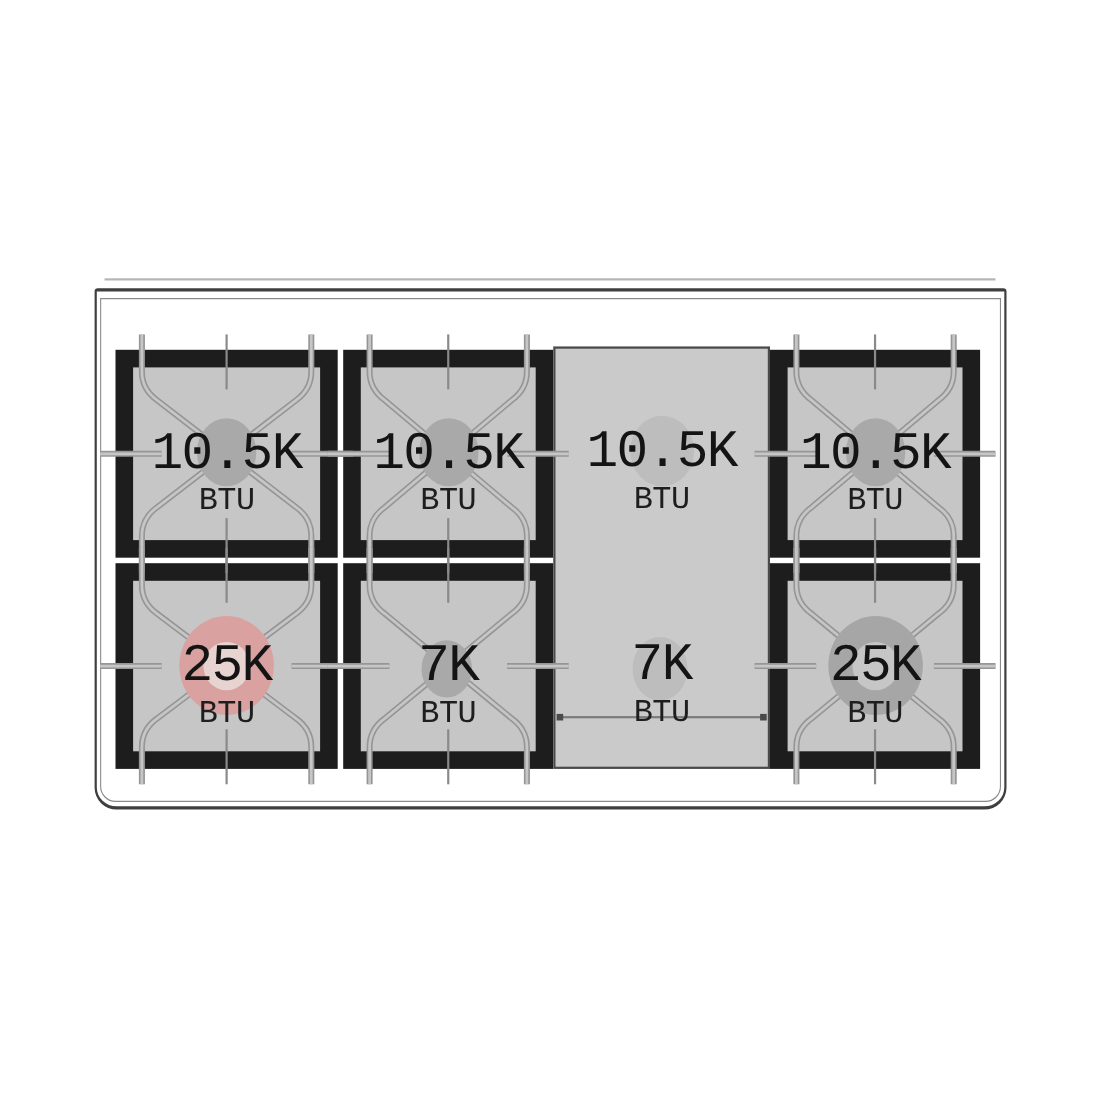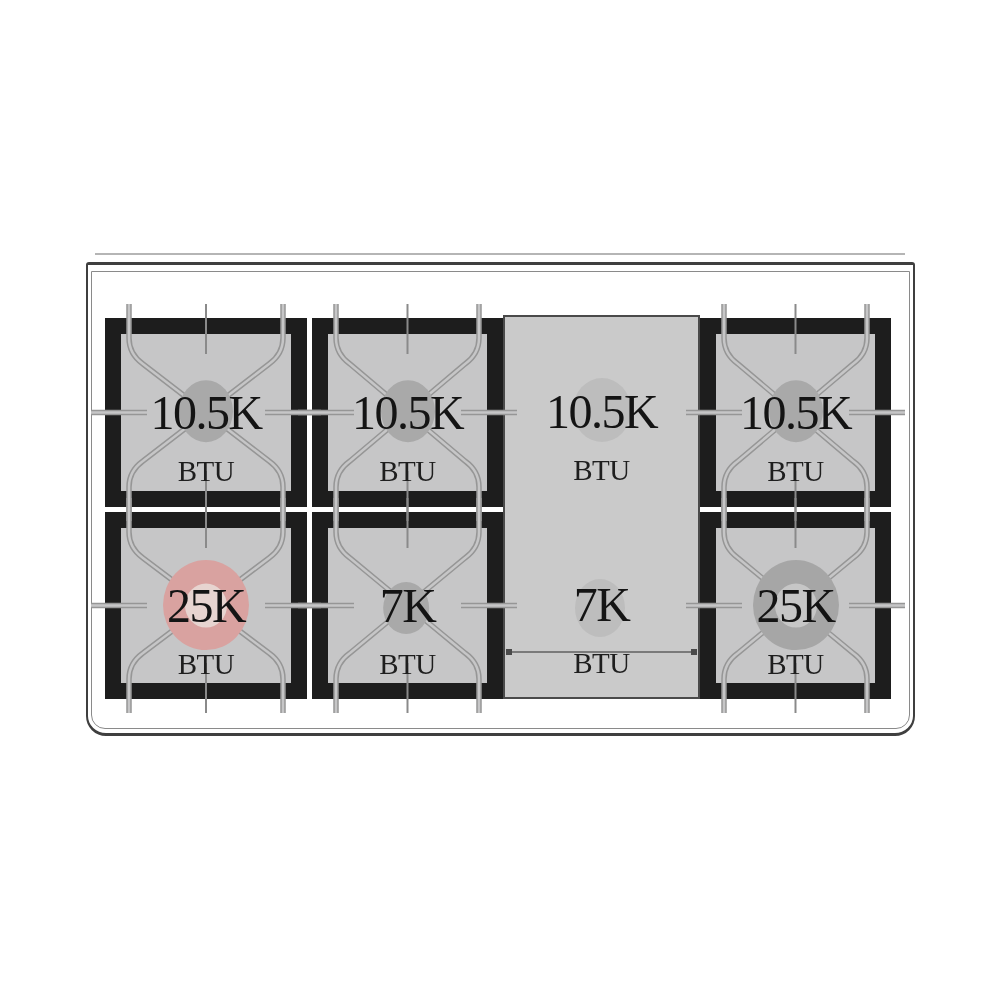--- a/index.html
+++ b/index.html
@@ -1,18 +1,18 @@
 <!DOCTYPE html>
 <html style="--grate_black: #1d1d1d; --grate_surface: #c6c6c7; --griddle_surface: #cacaca; --burner_gray: #a9a9a9; --highlight_burner: #d9a2a0; --finger_line: #969696;"><head>
 <meta charset="utf-8">
 <style>
   html,body{margin:0;padding:0;background:#fff;}
   .canvas{
     position:relative;width:1000px;height:1000px;background:#fff;overflow:hidden;
-    font-family:Liberation Serif, serif;
+    font-family:Liberation Mono, monospace;
     color:#161616;
   }
   .backline{
     position:absolute;left:95px;top:253px;width:810px;height:2px;
     background:#b5b5b5;
   }
   .frame{
     position:absolute;left:86px;top:262px;width:825px;height:468px;
     border:2.5px solid #3f3f3f;border-top-width:3px;border-bottom-width:3px;
     border-radius:3px 3px 20px 20px;
@@ -57,21 +57,21 @@
   .cap-dual-in-pink{background:#e7d4d0;}
   .cap-dual-in-gray{background:#c6c6c6;}
   .label{
     position:absolute;left:0;right:0;top:50%;margin-top:-25px;text-align:center;z-index:3;
   }
   .power{
     font-size:48px;line-height:50px;letter-spacing:-1.5px;font-weight:400;color:#141414;
     white-space:nowrap;
   }
   .unit{
-    font-size:29px;line-height:30px;letter-spacing:-0.5px;margin-top:18px;color:#1e1e1e;
+    font-size:29px;line-height:30px;letter-spacing:-0.5px;margin-top:3px;color:#1e1e1e;
   }
   .griddle{
     position:absolute;left:503px;top:315px;width:197px;height:384px;
     background:var(--griddle_surface,#cacaca);
     border:2px solid #4a4a4a;box-sizing:border-box;
   }
   .glabel{position:absolute;left:0;right:0;text-align:center;z-index:3;}
   .glabel-top{top:70px;}
   .glabel-bottom{top:263px;}
   .gcap{position:absolute;border-radius:50%;background:#bdbdbd;z-index:1;}

